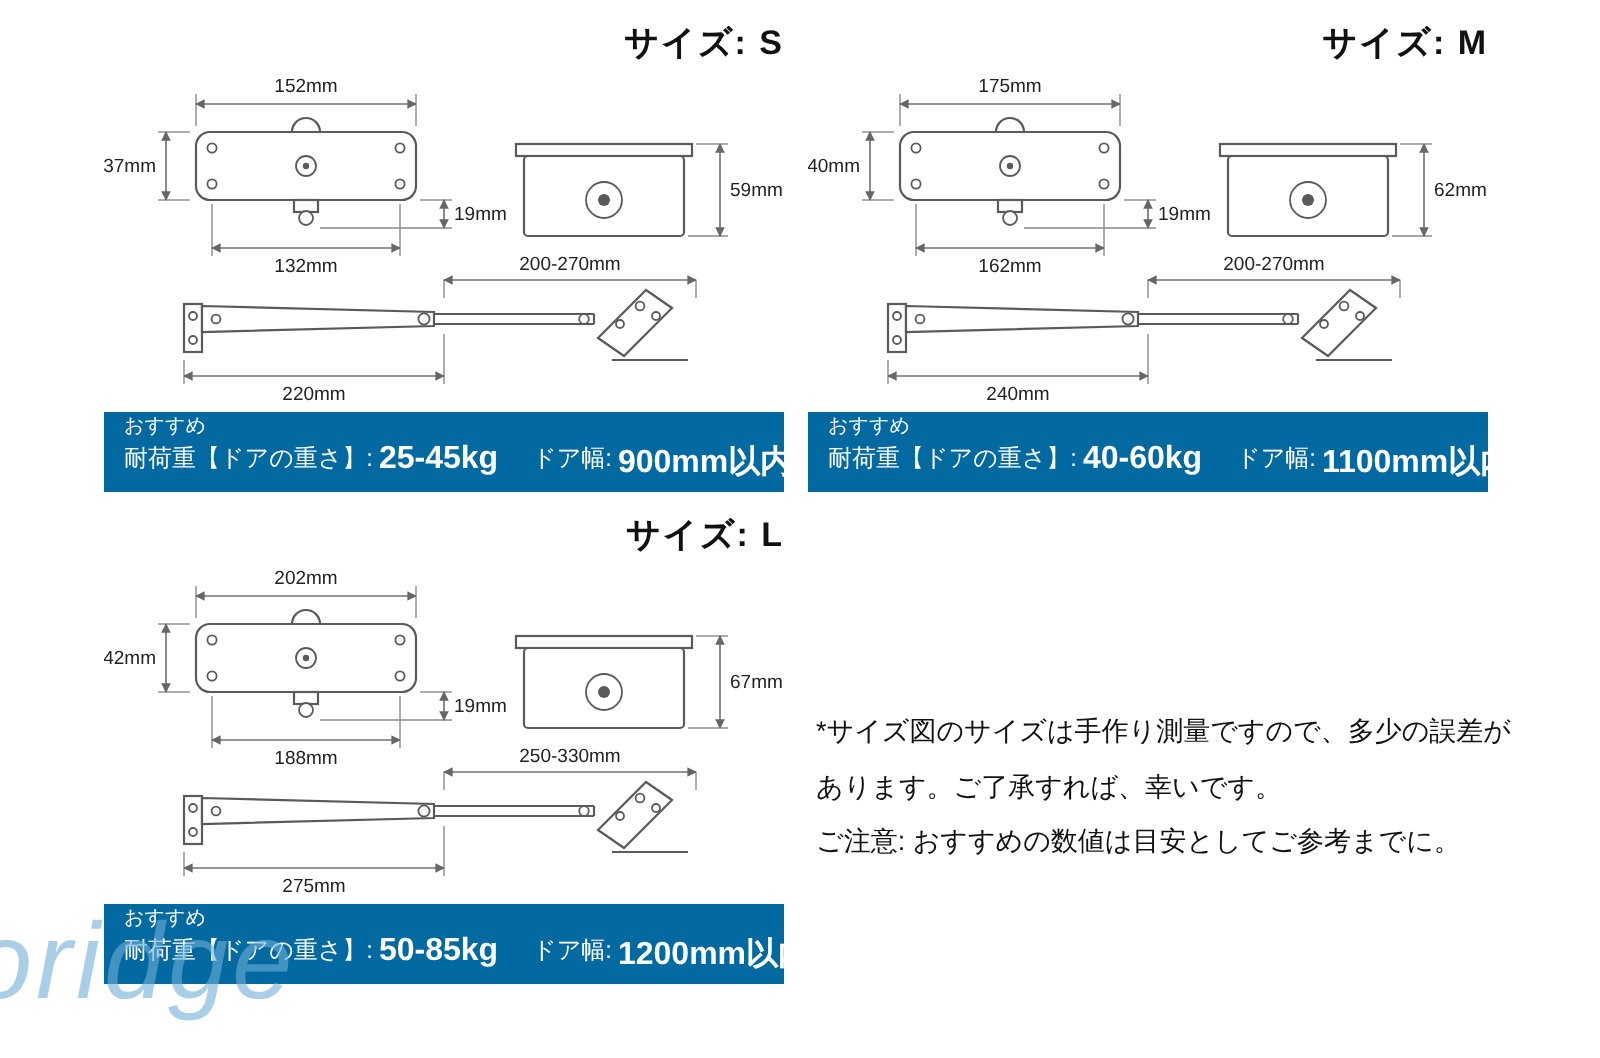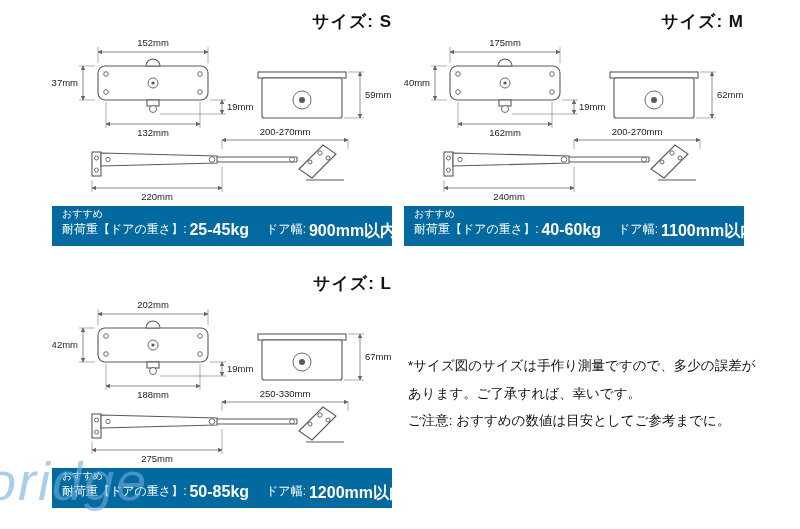--- a/index.html
+++ b/index.html
@@ -1,21 +1,21 @@
 <!DOCTYPE html>
 <html><head>
 <meta charset="utf-8">
 <style>
   *{margin:0;padding:0;box-sizing:border-box}
   html,body{width:800px;height:529px;background:#ffffff;font-family:"Liberation Sans","DejaVu Sans",sans-serif;overflow:hidden}
   .stage{position:absolute;left:0;top:0;width:800px;height:529px;background:#ffffff}
   .panel{position:absolute;width:340px}
   .panel-s{left:52px;top:10px}
   .panel-m{left:404px;top:10px}
-  .panel-l{left:52px;top:272px}
+  .panel-l{left:52px;top:256px}
   .panel-title{text-align:right;font-size:17px;font-weight:bold;color:#111;letter-spacing:1px;height:22px}
   svg.diagram{display:block;width:340px;height:168px;margin-top:2px}
   .shape{fill:#ffffff;stroke:#5a5a5a;stroke-width:1.1}
   .hole{fill:#ffffff;stroke:#5a5a5a;stroke-width:0.9}
   .dot{fill:#5a5a5a;stroke:none}
   .ext{stroke:#8a8a8a;stroke-width:0.7}
   .dim{stroke:#6e6e6e;stroke-width:0.8}
   .t{font-family:"Liberation Sans","DejaVu Sans",sans-serif;font-size:9.5px;fill:#222}
   .mid{text-anchor:middle}
   .end{text-anchor:end}

